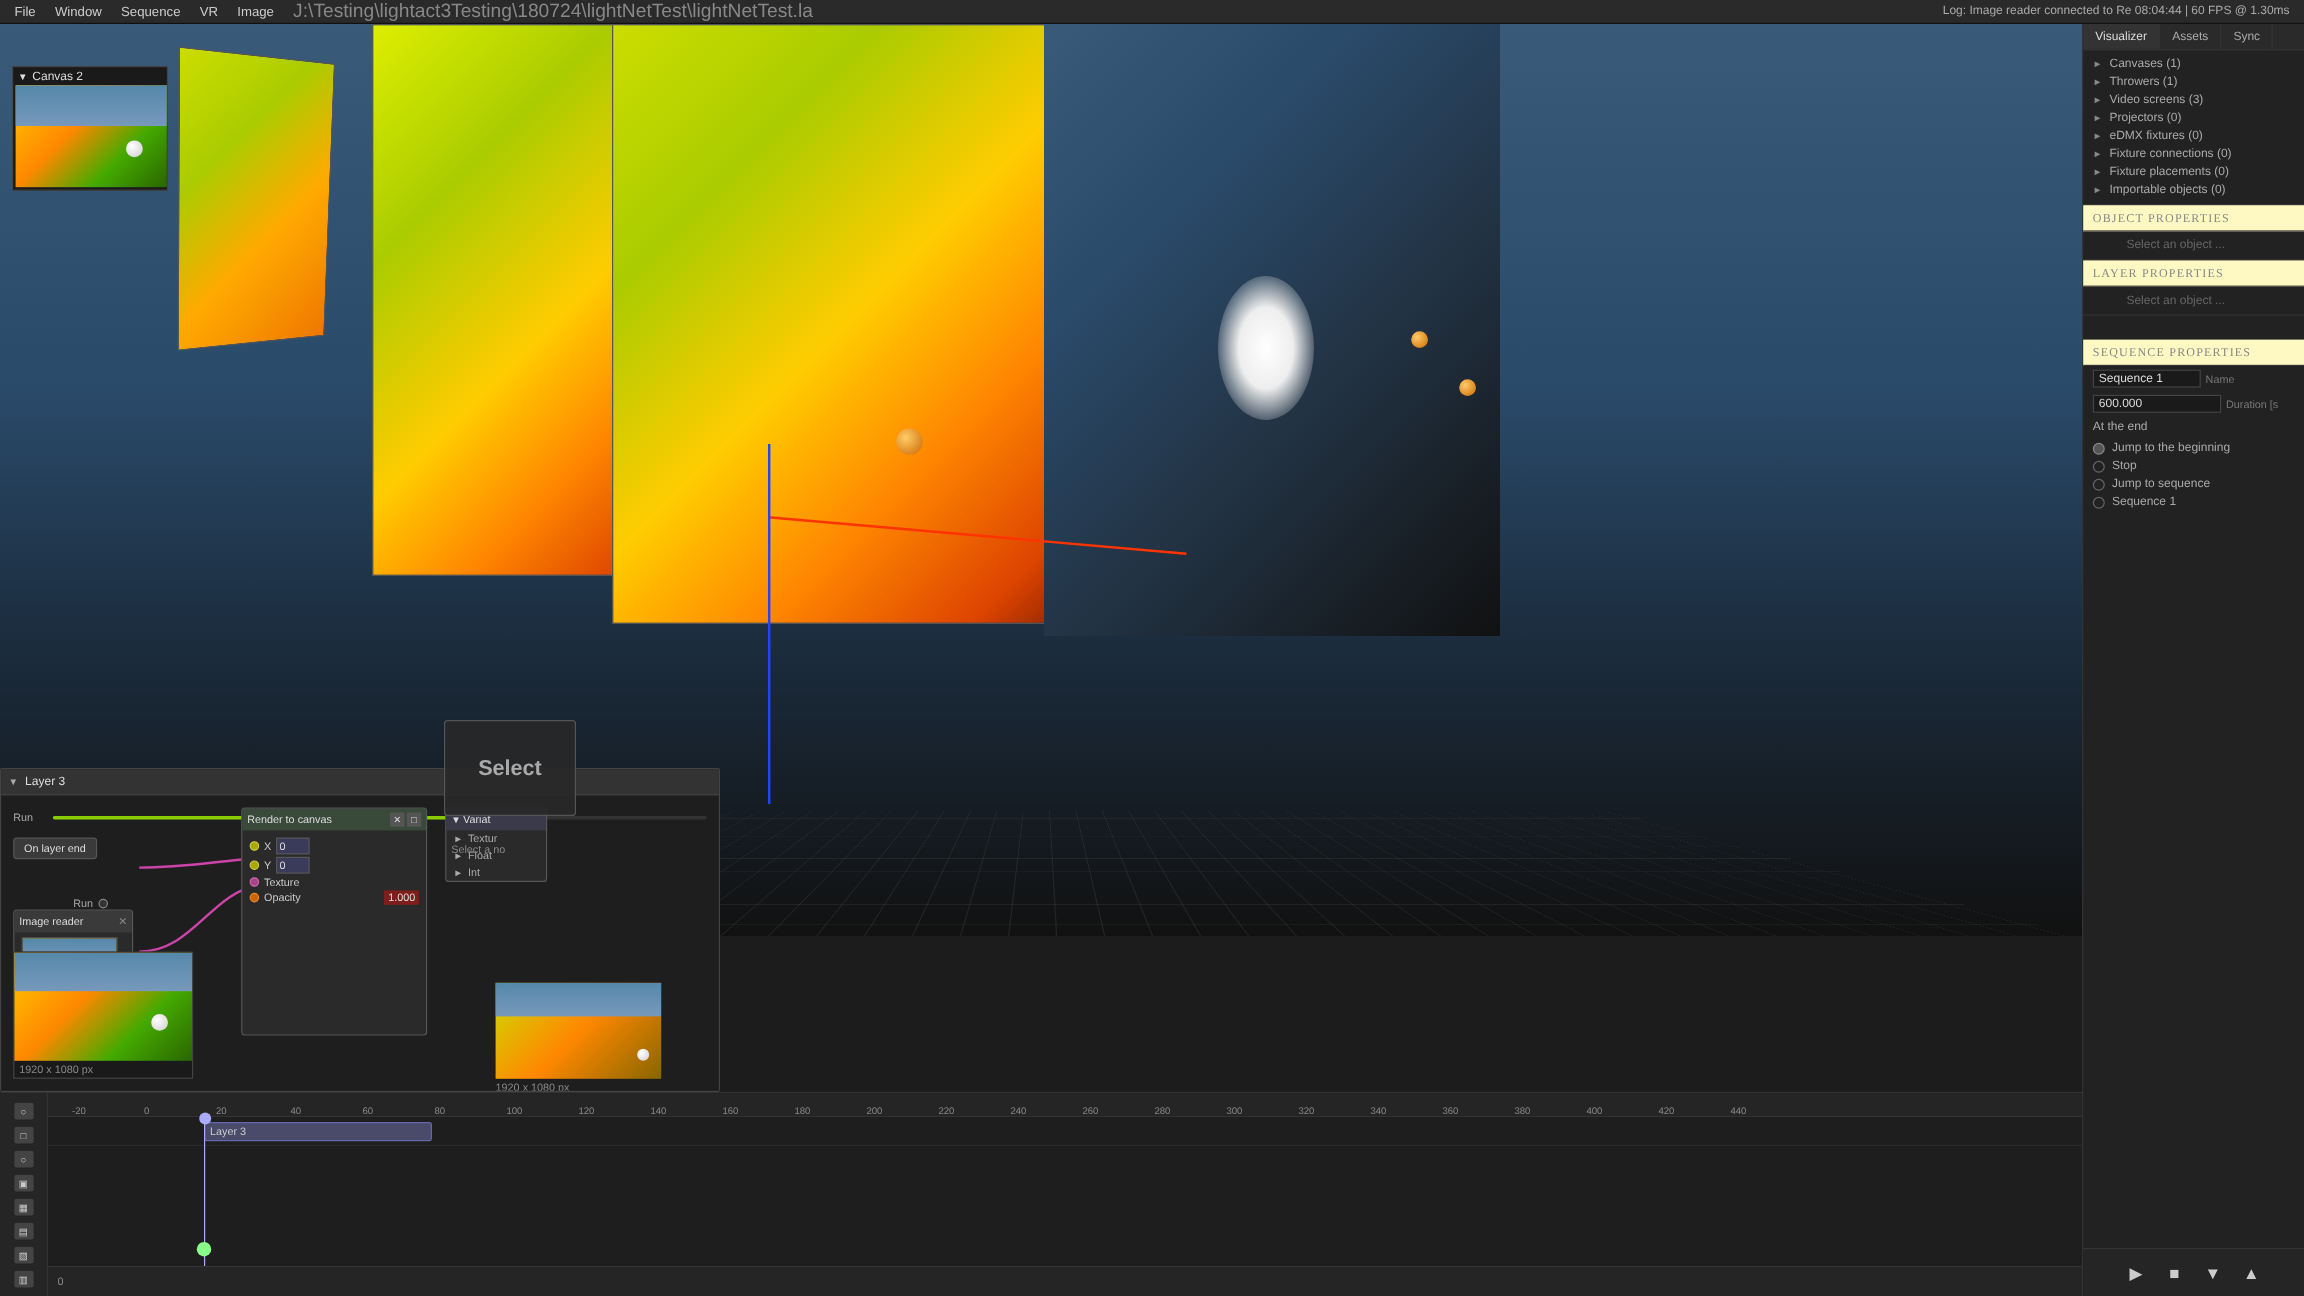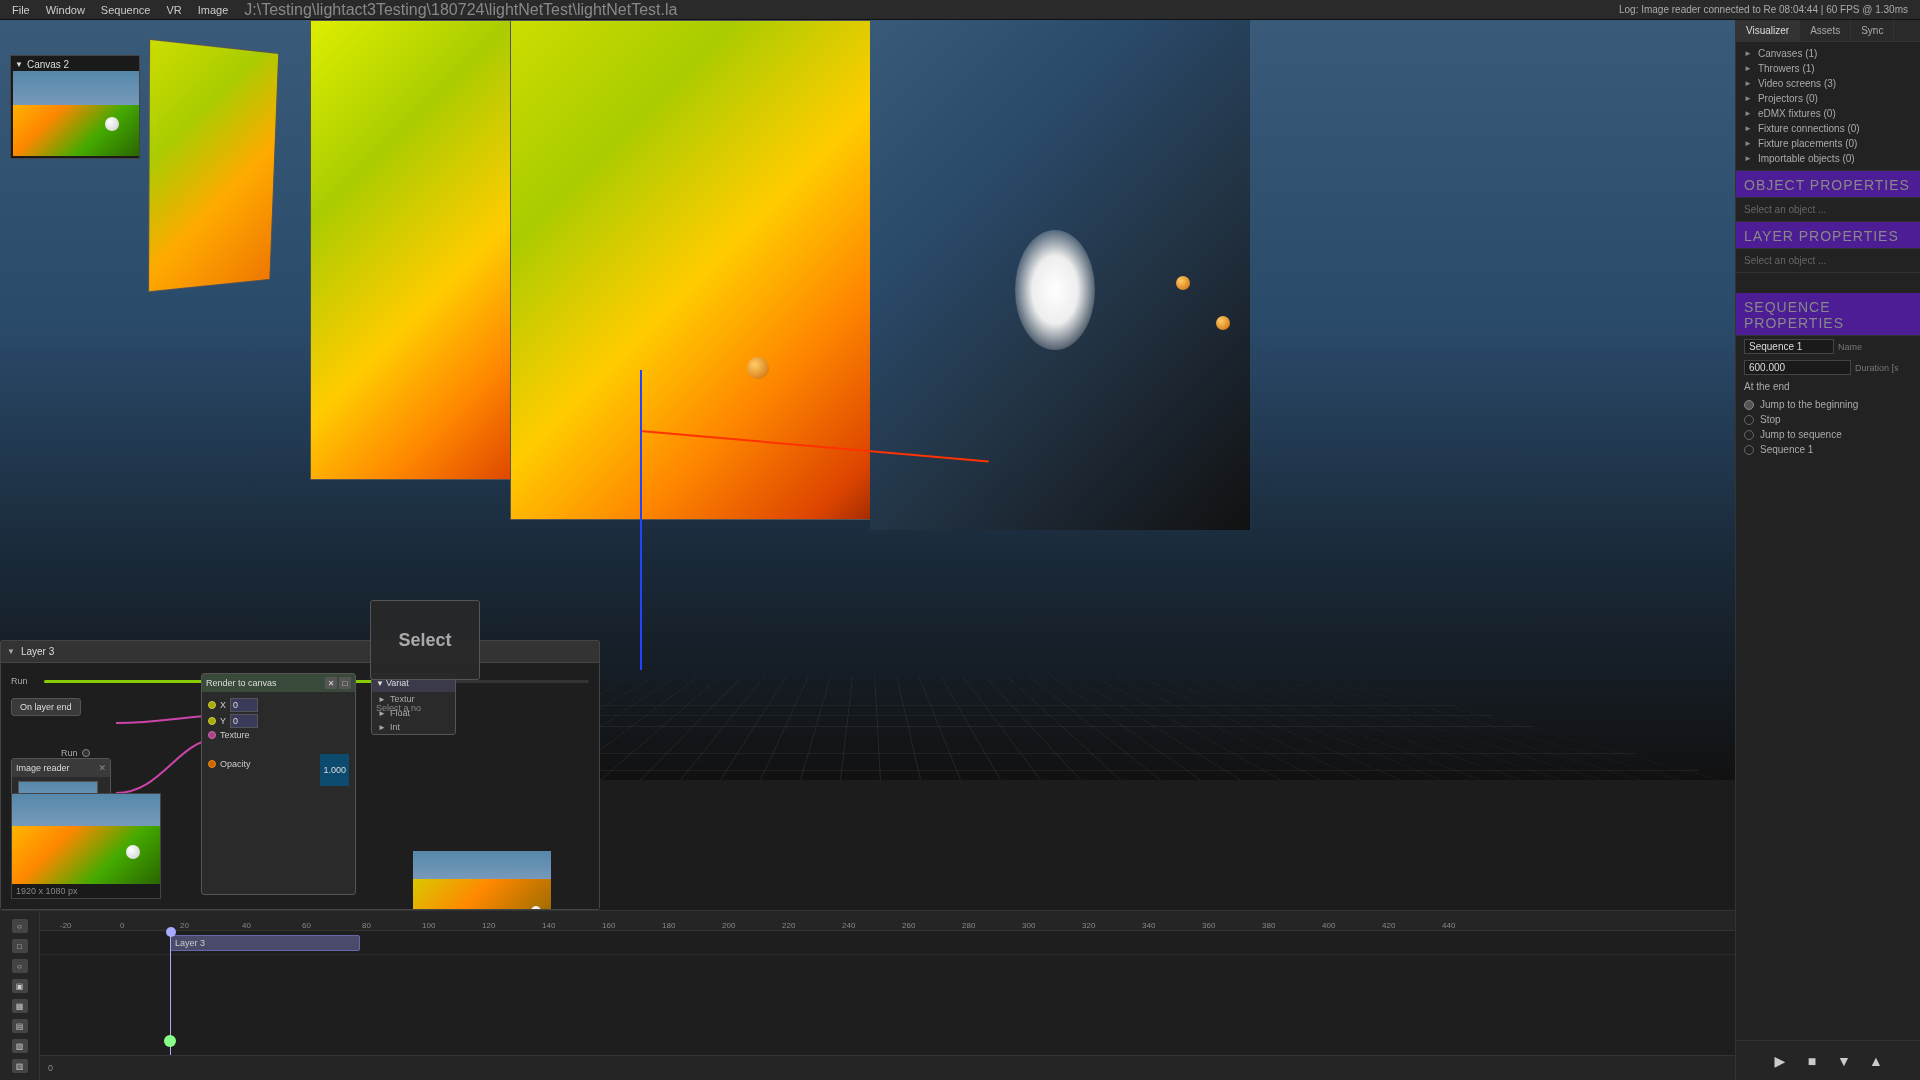--- a/index.html
+++ b/index.html
@@ -723,32 +723,34 @@
       margin-right: 2px;
     }
 
     
     .properties-section {
       border-bottom: 1px solid #333;
       flex: 0 0 auto;
     }
 
     .properties-title {
-      font-size: 14px;
+      font-size: 10px;
       color: #888;
       letter-spacing: 1px;
       padding: 6px 8px 4px;
-      background: #4c1d95;
+      background: #fef9c3;
       border-bottom: 1px solid #333;
+      font-family: Liberation Serif, serif;
     }
 
     .properties-content {
       padding: 6px 8px;
       font-size: 10px;
       color: #666;
+      margin-left: 28px;
     }
 
     
     #seq-props {
       flex: 1;
       display: flex;
       flex-direction: column;
       margin-top: 20px;
     }
 
@@ -984,21 +986,21 @@
               <span>Y</span>
               <input class="field-input" value="0" style="">
             </div>
             <div class="render-field">
               <div class="port-dot pink"></div>
               <span>Texture</span>
             </div>
             <div class="render-field">
               <div class="port-dot orange"></div>
               <span>Opacity</span>
-              <span style="margin-left:auto;background:#0c4a6e;padding:11px 3px;font-size:9px;color:#ddd;margin-top:12px;">1.000</span>
+              <span style="margin-left:auto;background:#7f1d1d;padding:1px 3px;font-size:9px;color:#ddd;">1.000</span>
             </div>
           </div>
 
           <div id="render-thumb" style="position:relative;margin:4px 6px;">
             <div id="render-thumb-img">
               <div style="position:absolute;top:0;left:0;right:0;height:35%;background:linear-gradient(180deg,#5588aa,#7799bb);"></div>
               <div class="sphere-small" style="bottom:15px;right:10px;"></div>
             </div>
             <div id="render-thumb-label">1920 x 1080 px</div>
           </div>

